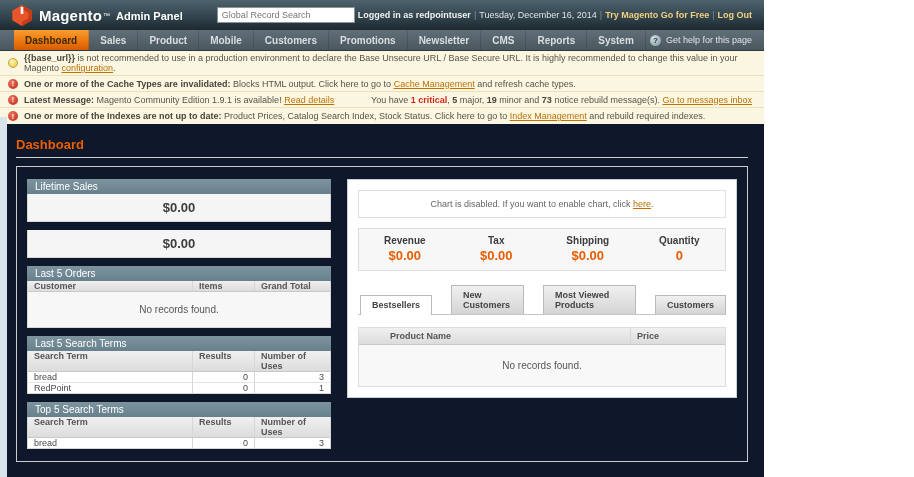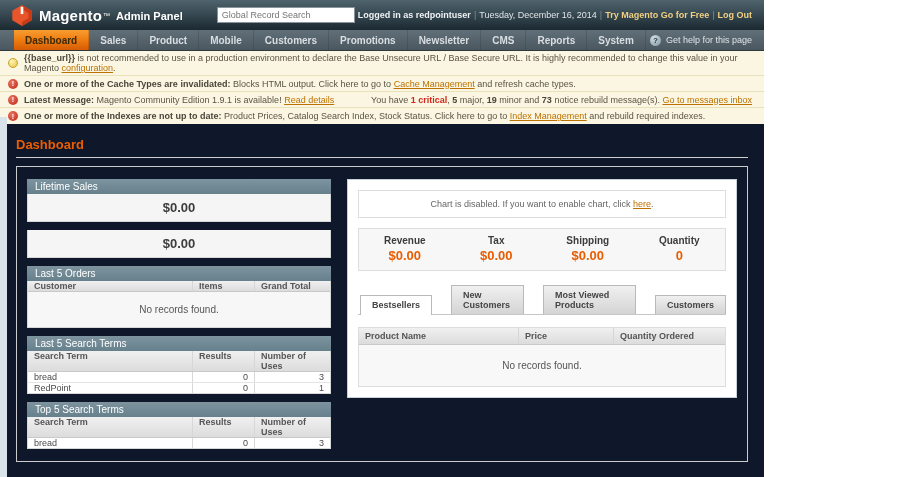--- a/index.html
+++ b/index.html
@@ -87,21 +87,21 @@
   .total { flex:1; text-align:center; }
   .total .lbl { font-size:10px; font-weight:bold; color:#3c3c3c; }
   .total .val { font-size:13px; font-weight:bold; color:#E85D00; margin-top:2px; }
   .tabs { display:flex; gap:19px; margin-top:14px; border-bottom:1px solid #c6c6c6; padding-left:2px;
           align-items:flex-end; }
   .tab { font-size:9px; font-weight:bold; color:#444; background:linear-gradient(180deg,#f0f0f0,#d4d4d4);
          border:1px solid #b9b9b9; border-bottom:none; padding:4px 11px; cursor:pointer; }
   .tab.active { background:#fff; margin-bottom:-1px; padding-bottom:5px; }
   .big-table { margin-top:12px; border:1px solid #ddd; font-size:9px; }
   .big-cols { display:flex; background:linear-gradient(180deg,#f0f0f0,#dcdcdc); font-weight:bold;
-              color:#555; border-bottom:1px solid #c9c9c9; }
+              color:#555; border-bottom:1px solid #c9c9c9;padding-left:25px; }
   .big-cols > div { padding:3px 6px; }
   .bc-price { width:95px; border-left:1px solid #d7d7d7; }
   .bc-qty { width:112px; border-left:1px solid #d7d7d7; }
   .big-empty { background:#f8f8f8; text-align:center; padding:15px 0; color:#555; font-size:10px; }
 </style>
 </head>
 <body>
 
 <div class="page">
 
@@ -264,21 +264,20 @@
           <div class="tab active">Bestsellers</div>
           <div class="tab">New Customers</div>
           <div class="tab">Most Viewed Products</div>
           <div class="tab">Customers</div>
         </div>
 
         <div class="big-table">
           <div class="big-cols">
             <div class="c-main">Product Name</div>
             <div class="bc-price">Price</div>
-            <div class="bc-qty">Quantity Ordered</div>
           </div>
           <div class="big-empty">No records found.</div>
         </div>
 
       </div>
     </div>
 
   </div>
 </div>
 

